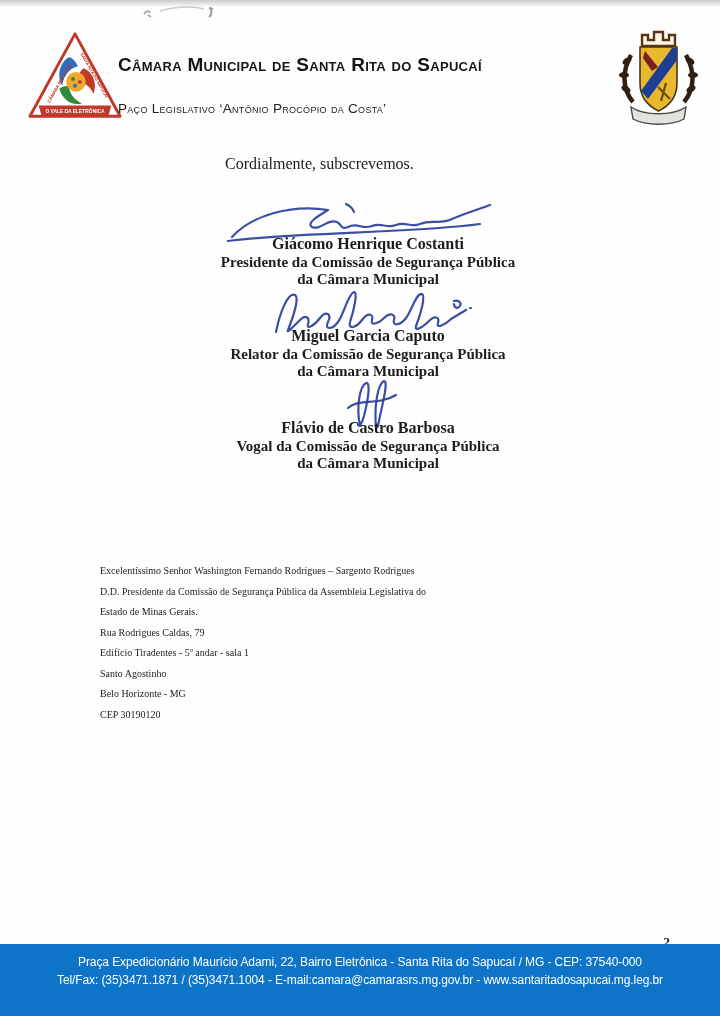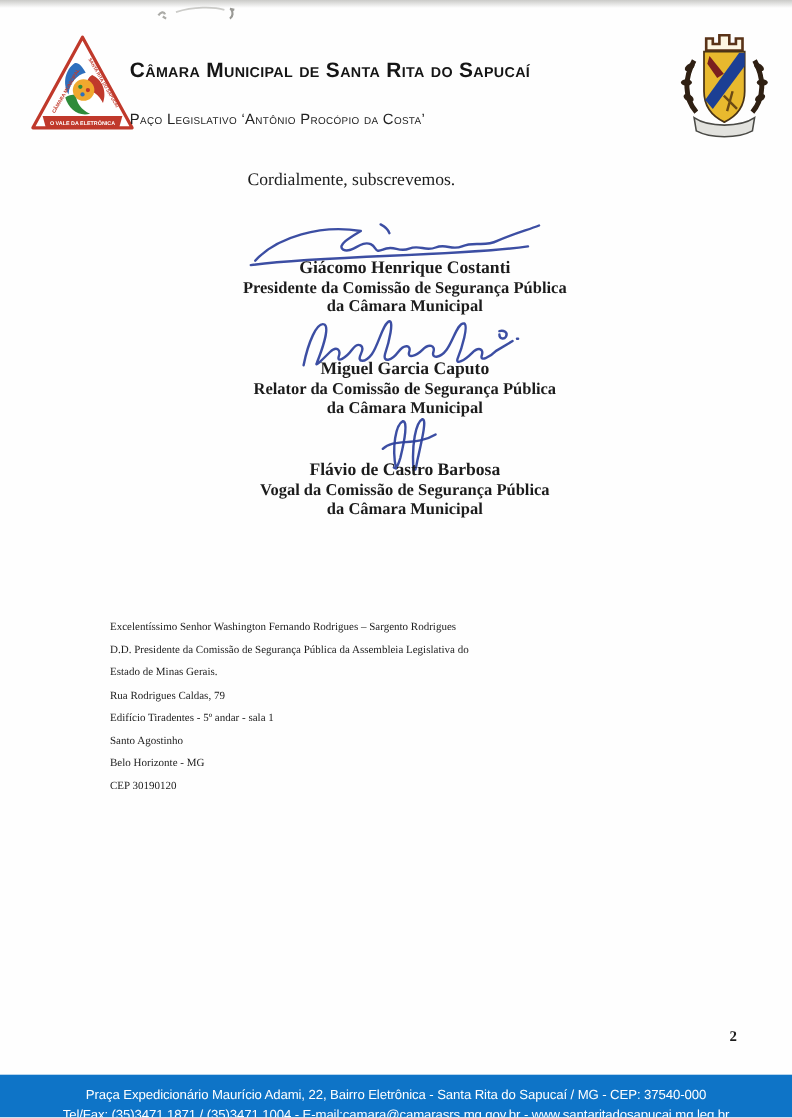--- a/index.html
+++ b/index.html
@@ -37,21 +37,21 @@
   .s1-name { top:235px; } .s1-role1 { top:254px; } .s1-role2 { top:271px; }
   .s2-svg { left:266px; top:286px; width:208px; height:48px; }
   .s2-name { top:327px; } .s2-role1 { top:346px; } .s2-role2 { top:363px; }
   .s3-svg { left:342px; top:378px; width:62px; height:50px; }
   .s3-name { top:419px; } .s3-role1 { top:438px; } .s3-role2 { top:455px; }
   
   .recipient { position:absolute; left:100px; top:561px; width:580px; font-size:10px; line-height:20.5px; }
   
   .page-number { position:absolute; right:50px; top:934px; font-size:13.5px; font-weight:700; }
   .footer {
-    position:absolute; left:0; right:0; bottom:0; height:39px; box-sizing:border-box;
+    position:absolute; left:0; right:0; bottom:0; height:72px; box-sizing:border-box;
     background:#0e74c7; color:#ffffff; text-align:center;
     font-family:"Liberation Sans", sans-serif; font-size:12px; letter-spacing:-.1px;
     padding-top:9px; line-height:18px;
   }
 </style>
 </head>
 <body>
 
 <div class="page">
 

